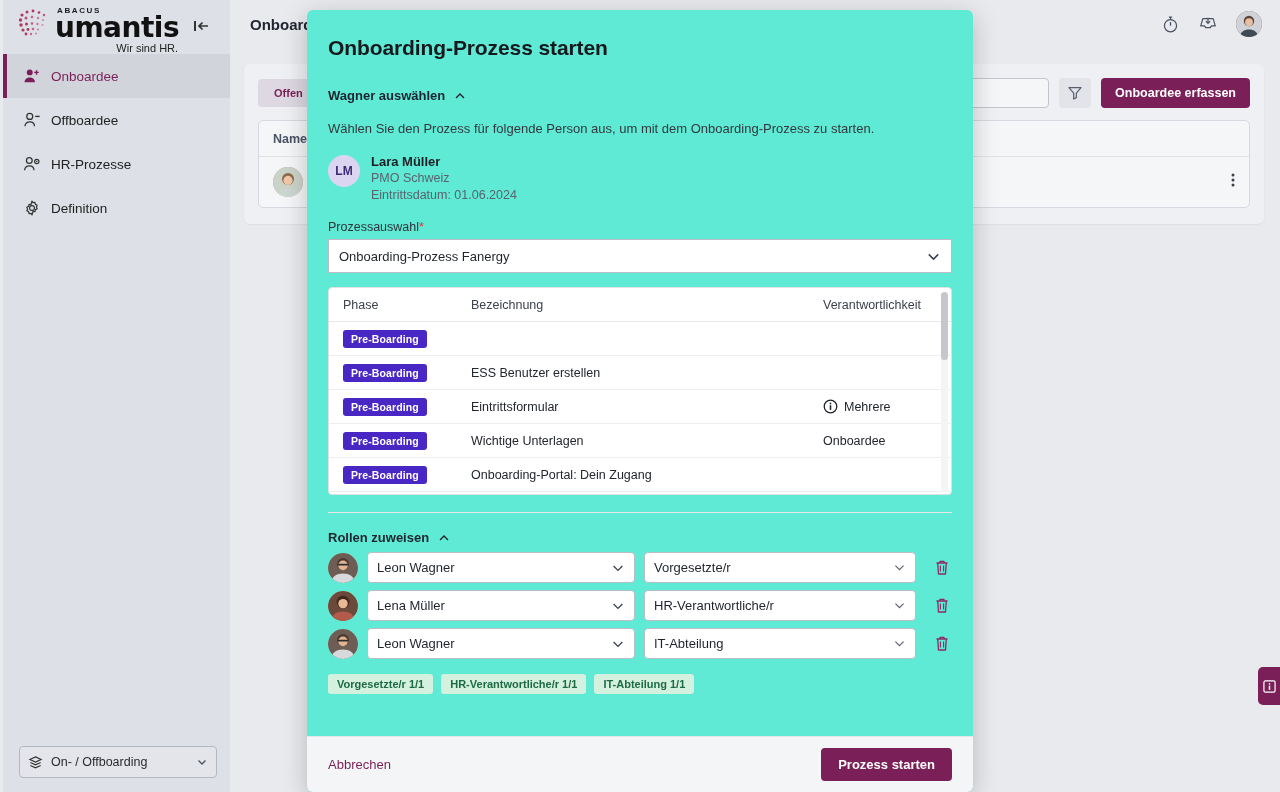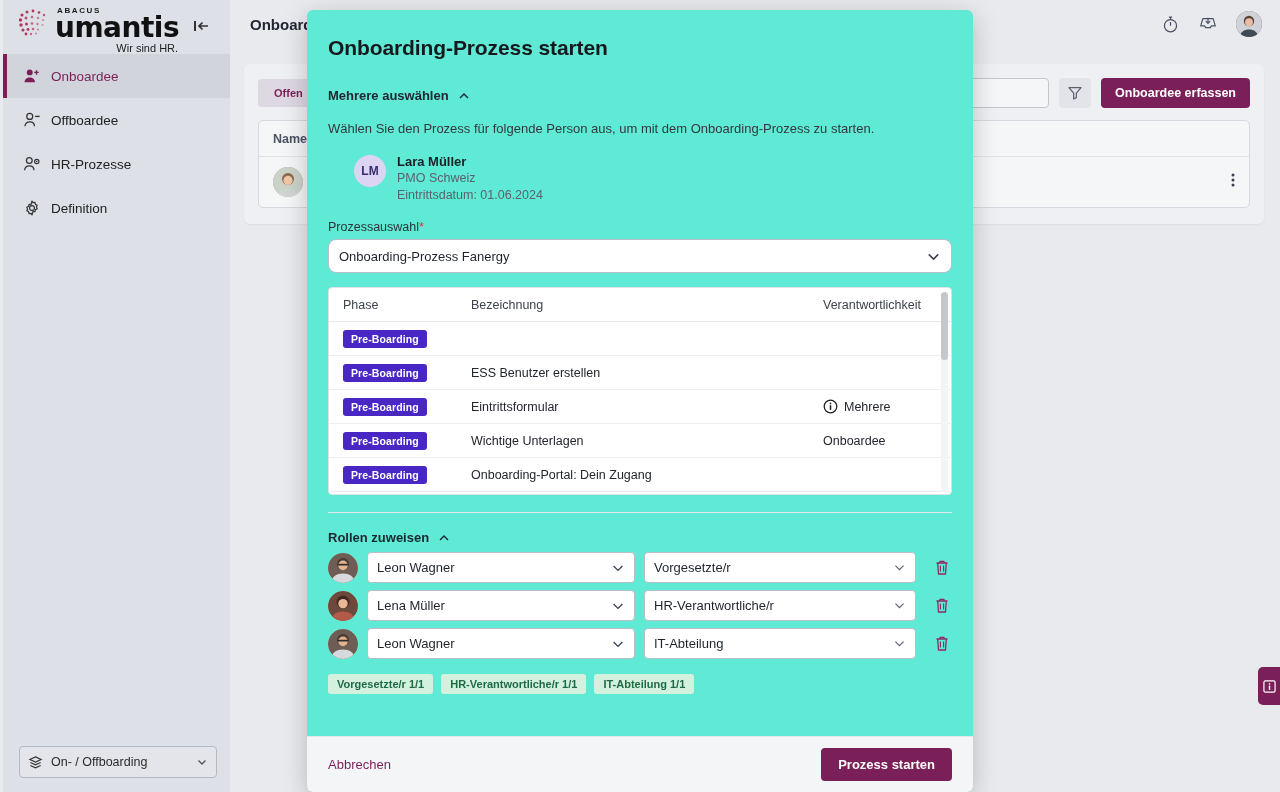--- a/index.html
+++ b/index.html
@@ -146,38 +146,38 @@
     font-size: 21px; font-weight: 700; color: #16181d; letter-spacing: -0.1px;
   }
   .section-head {
     margin-top: 28px; display: flex; align-items: center; gap: 9px;
     font-size: 13px; font-weight: 700; color: #1f2430; cursor: pointer;
   }
   .section-desc {
     margin-top: 17px; font-size: 13px; color: #33383f; line-height: 18px;
   }
   .person {
-    margin-top: 15px; display: flex; align-items: flex-start; gap: 11px; margin-left: 26px;
+    margin-top: 15px; display: flex; align-items: flex-start; gap: 11px;
   }
   .person-initials {
     width: 32px; height: 32px; border-radius: 50%; background: #dcd5f2;
     color: #3b2a73; font-size: 12px; font-weight: 700;
     display: flex; align-items: center; justify-content: center; flex: 0 0 auto;
     margin-top: 2px;
   }
   .person-name { font-size: 13px; font-weight: 700; color: #1c1f26; line-height: 17px;}
   .person-line { font-size: 12.5px; color: #5b6270; line-height: 17px; }
 
   .field-label {
     margin-top: 16px; font-size: 12.5px; color: #2d323b;
   }
   .req { color: #e03030; }
   .select-field {
     margin-top: 5px; height: 34px; border: 1px solid #b9bdc6;
-    border-radius: 8px; display: flex; align-items: center;
+    border-radius: 0; display: flex; align-items: center;
     padding: 0 10px; font-size: 13px; color: #1f242c; cursor: pointer;
     background: #fff;
   }
   .select-field .chev { margin-left: auto; }
 
   
   .proc-table {
     margin-top: 14px; border: 1px solid #dfe1e5; border-radius: 4px;
     position: relative; overflow: hidden; height: 208px; background: #fff;
   }
@@ -414,21 +414,21 @@
         <rect x="6.2" y="6" width="1.6" height="4.6" fill="#fff"></rect>
       </svg>
     </div>
   </div>
 
   <div class="modal">
     <div class="modal-body">
       <div class="modal-title">Onboarding-Prozess starten</div>
 
       <div class="section-head">
-        <span>Mehrere auswählen</span>
+        <span>Wagner auswählen</span>
         <svg width="12" height="12" viewBox="0 0 12 12">
           <path d="M2 8l4-4 4 4" fill="none" stroke="#1f2430" stroke-width="1.35"></path>
         </svg>
       </div>
 
       <div class="section-desc">Wählen Sie den Prozess für folgende Person aus, um mit dem Onboarding-Prozess zu starten.</div>
 
       <div class="person">
         <div class="person-initials">LM</div>
         <div>

